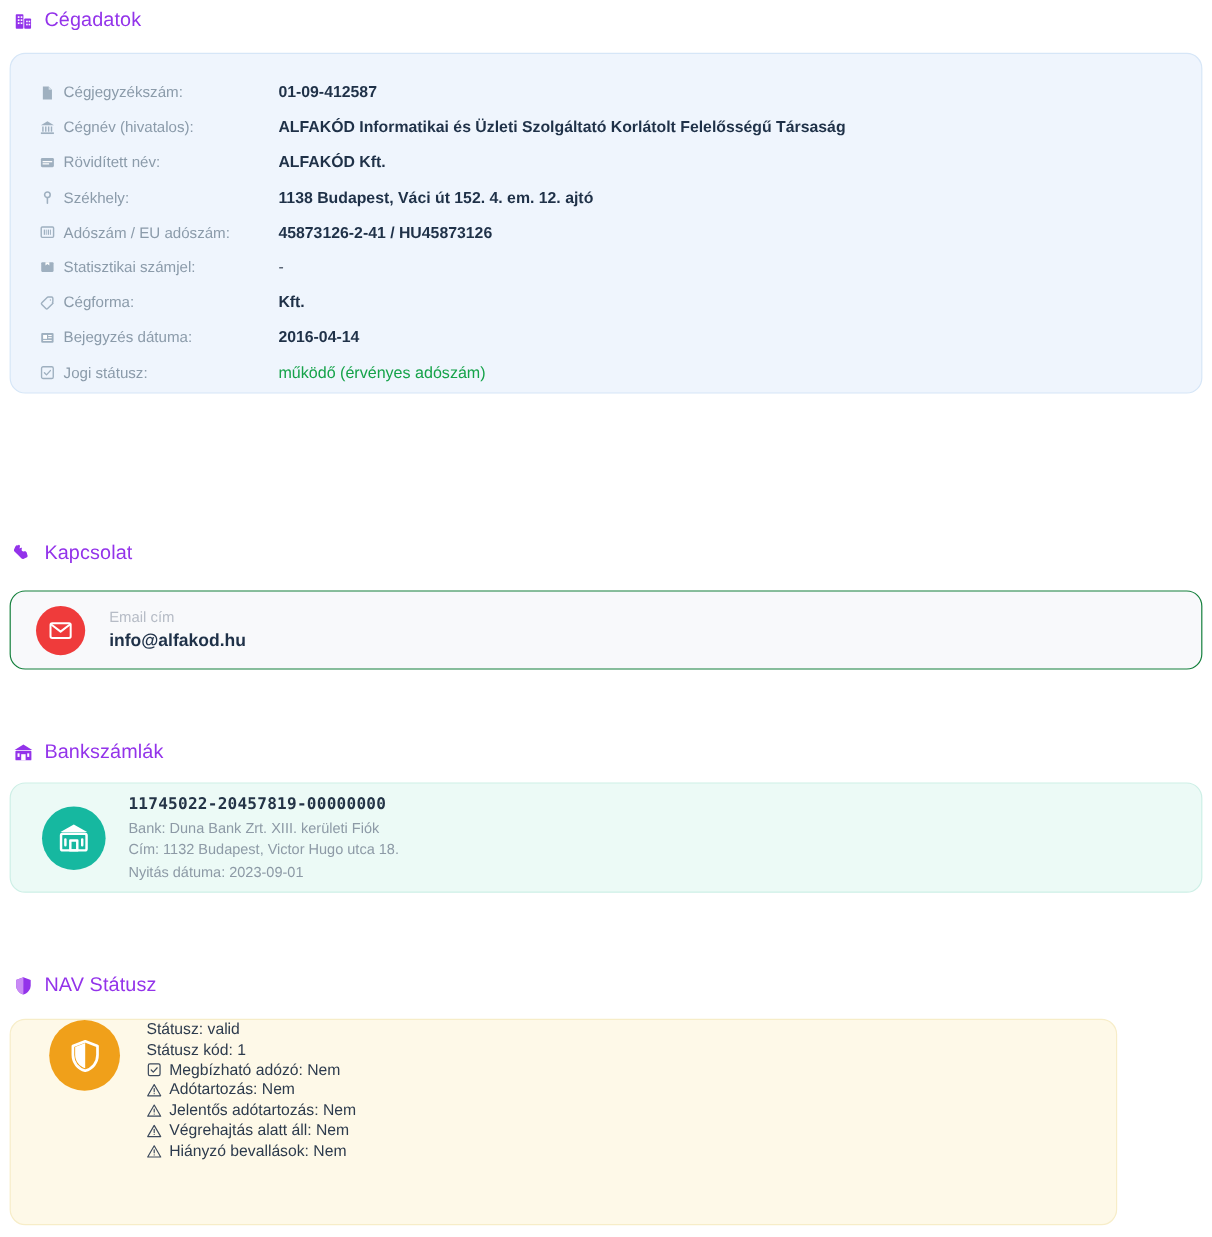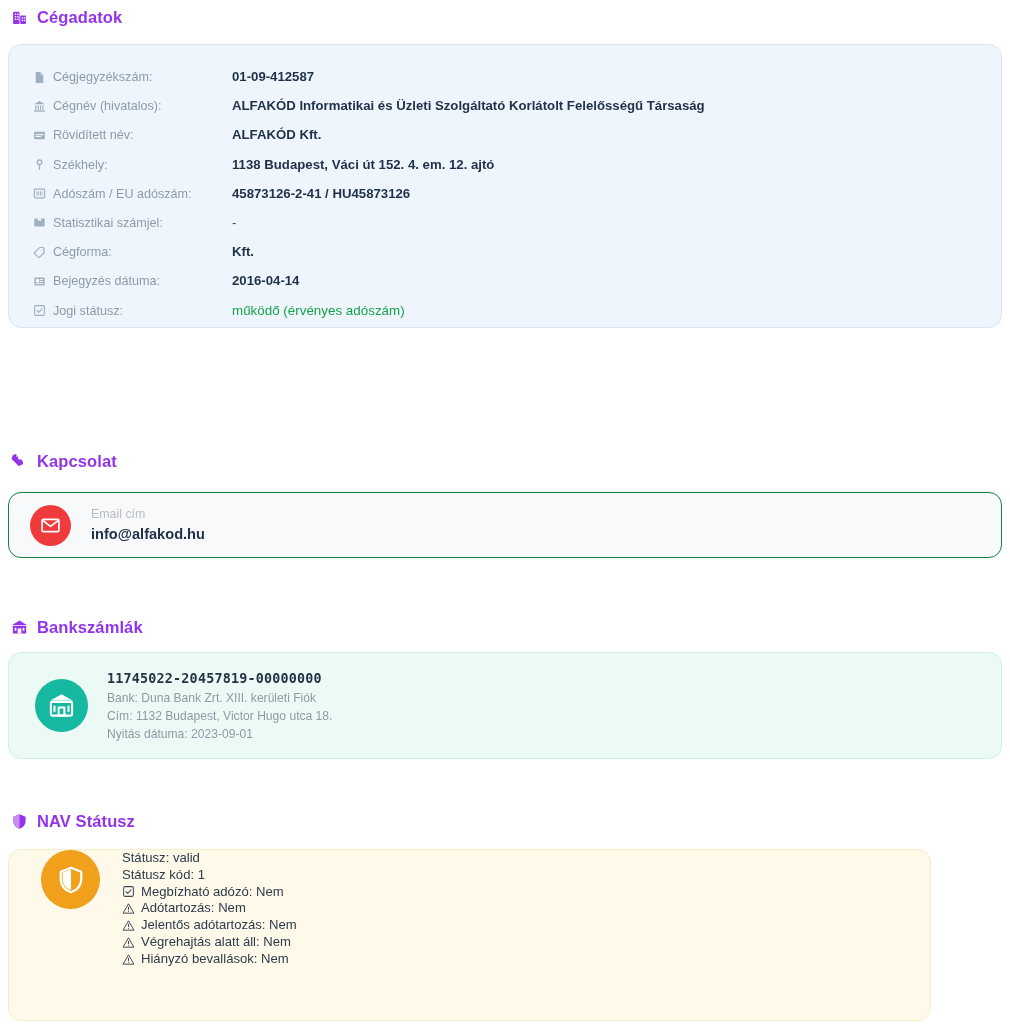--- a/index.html
+++ b/index.html
@@ -20,21 +20,21 @@
     background: #ffffff;
   }
 
   
   .section-header {
     display: flex;
     align-items: center;
     gap: 9px;
     color: #9333ea;
     font-size: 16.5px;
-    font-weight: bold;
+    font-weight: normal;
     letter-spacing: 0.1px;
     justify-content: space-between;
   }
   .section-header .hdr-icon {
     display: inline-flex;
     align-items: center;
     justify-content: center;
     width: 18px;
     height: 18px;
     flex: 0 0 18px;
@@ -136,21 +136,21 @@
     margin-top: 2px;
   }
 
   
   .bank-header { position: absolute; left: 10px; top: 618px; }
   .bank-card {
     position: absolute;
     left: 8px;
     top: 652px;
     width: 994px;
-    height: 107px;
+    height: 92px;
     background: #ecfaf6;
     border: 1px solid #cdefe6;
     display: flex;
     align-items: center;
   }
   .bank-card .badge-circle {
     width: 53px; height: 53px;
     margin-left: 26px;
     background: #16b8a0;
   }

